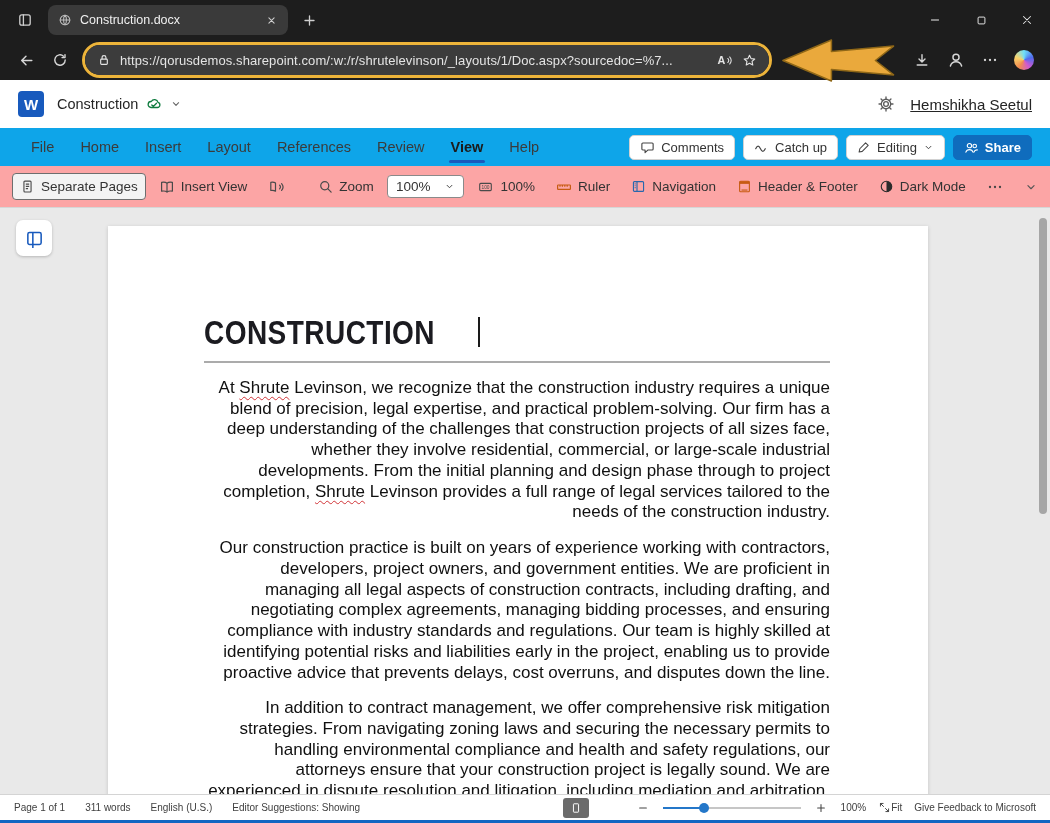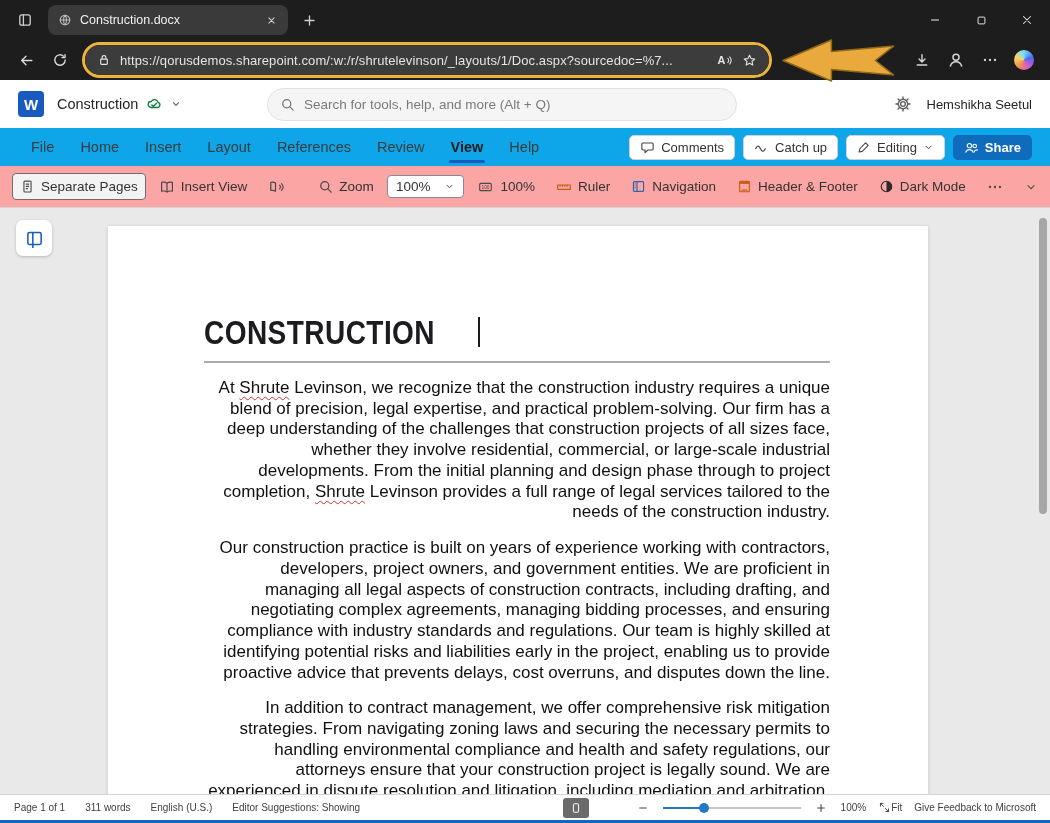--- a/index.html
+++ b/index.html
@@ -39,21 +39,21 @@
   .doc-name { margin-left:13px; font-size:14.5px; color:#242424; display:flex; align-items:center; gap:8px; }
   .saved-ic { color:#0f7c3f; display:flex; }
   .hdr-chev { color:#616161; display:flex; cursor:pointer; }
   .search-box { position:absolute; left:267px; top:8px; width:470px; height:33px; background:#f5f5f5;
     border:1px solid #e2e2e2; border-radius:17px; display:flex; align-items:center; padding:0 12px; gap:9px; color:#757575; }
   .search-box input { border:none; background:transparent; outline:none; flex:1; font-size:13.5px;
     color:#444; font-family:inherit; }
   .search-box input::placeholder { color:#7a7a7a; }
   .hdr-right { margin-left:auto; display:flex; align-items:center; gap:15px; color:#242424; }
   .gear { color:#5c5c5c; display:flex; cursor:pointer; }
-  .user-name { font-size:13px; }
+  .user-name { font-size:15px;text-decoration:underline; }
 
   
   .ribbon-tabs { height:38px; display:flex; align-items:center; padding:0 18px; background:#0ea5e9; }
   .rtab { position:relative; padding:0 13px; font-size:14.5px; color:#3b3b3b; background:none;
     border:none; height:100%; font-family:inherit; cursor:pointer; }
   .rtab.active { font-weight:700; color:#1b1b1b; }
   .rtab.active::after { content:""; position:absolute; left:11px; right:11px; bottom:3px; height:3px;
     border-radius:2px; background:#185abd; }
   .rt-actions { margin-left:auto; display:flex; gap:8px; align-items:center; }
   .pill-btn { display:flex; align-items:center; gap:6px; border:1px solid #d1d1d1; background:#fff;
@@ -229,29 +229,20 @@
             <path d="M5 11.5a3 3 0 0 1 .3-6A3.6 3.6 0 0 1 12 6.4a2.6 2.6 0 0 1-.6 5.1H5z"></path>
             <path d="M5.8 9l1.5 1.5 3.2-3.2"></path>
           </svg>
       </span>
       <span class="hdr-chev">
         <svg width="12" height="12" viewBox="0 0 16 16" fill="none" stroke="currentColor" stroke-width="1.4" stroke-linecap="round" stroke-linejoin="round">
             <path d="M4.5 6.3L8 9.8l3.5-3.5"></path>
           </svg>
       </span>
     </div>
-    <div class="search-box">
-      <span>
-        <svg width="15" height="15" viewBox="0 0 16 16" fill="none" stroke="currentColor" stroke-width="1.3" stroke-linecap="round">
-            <circle cx="7.2" cy="7.2" r="4.3"></circle>
-            <path d="M10.6 10.6L14 14"></path>
-          </svg>
-      </span>
-      <input type="text" placeholder="Search for tools, help, and more (Alt + Q)" style="">
-    </div>
     <div class="hdr-right">
       <span class="gear">
         <svg width="18" height="18" viewBox="0 0 16 16" fill="none" stroke="currentColor" stroke-width="1.2" stroke-linecap="round">
             <circle cx="8" cy="8" r="2.1"></circle>
             <circle cx="8" cy="8" r="4.2"></circle>
             <path d="M8 1.8v1.9M8 12.3v1.9M1.8 8h1.9M12.3 8h1.9M3.6 3.6l1.35 1.35M11.05 11.05l1.35 1.35M12.4 3.6l-1.35 1.35M4.95 11.05L3.6 12.4"></path>
           </svg>
       </span>
       <span class="user-name">Hemshikha Seetul</span>
     </div>

